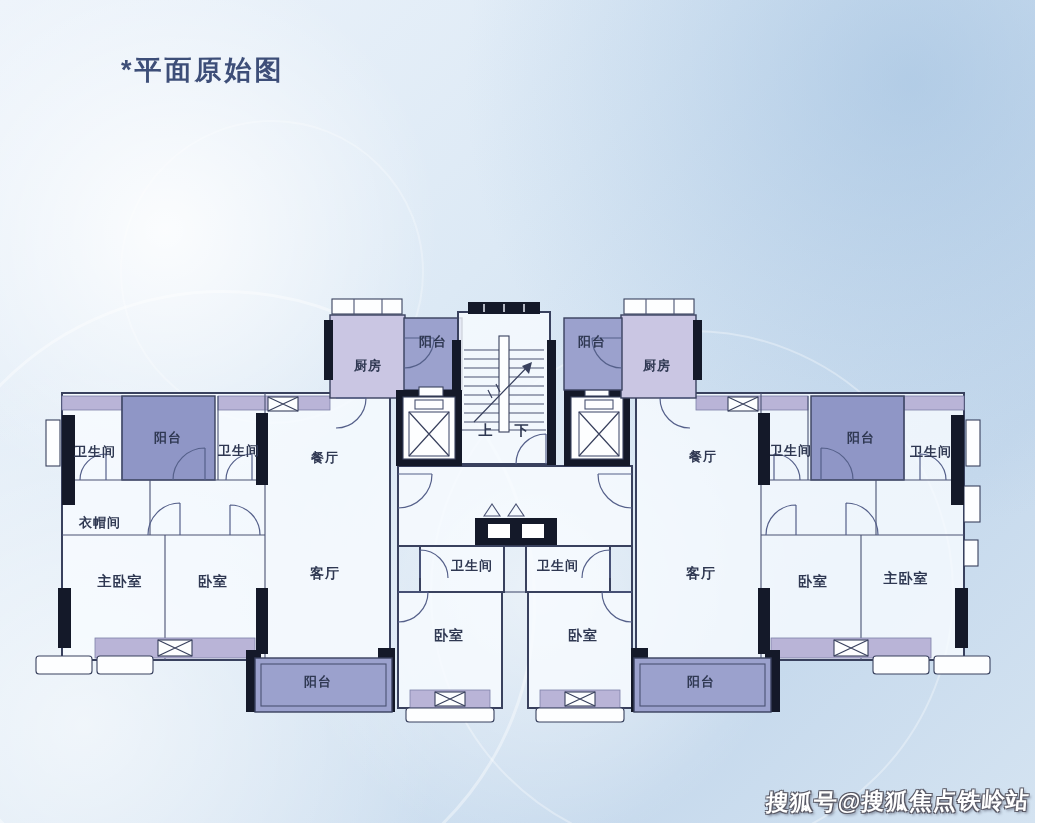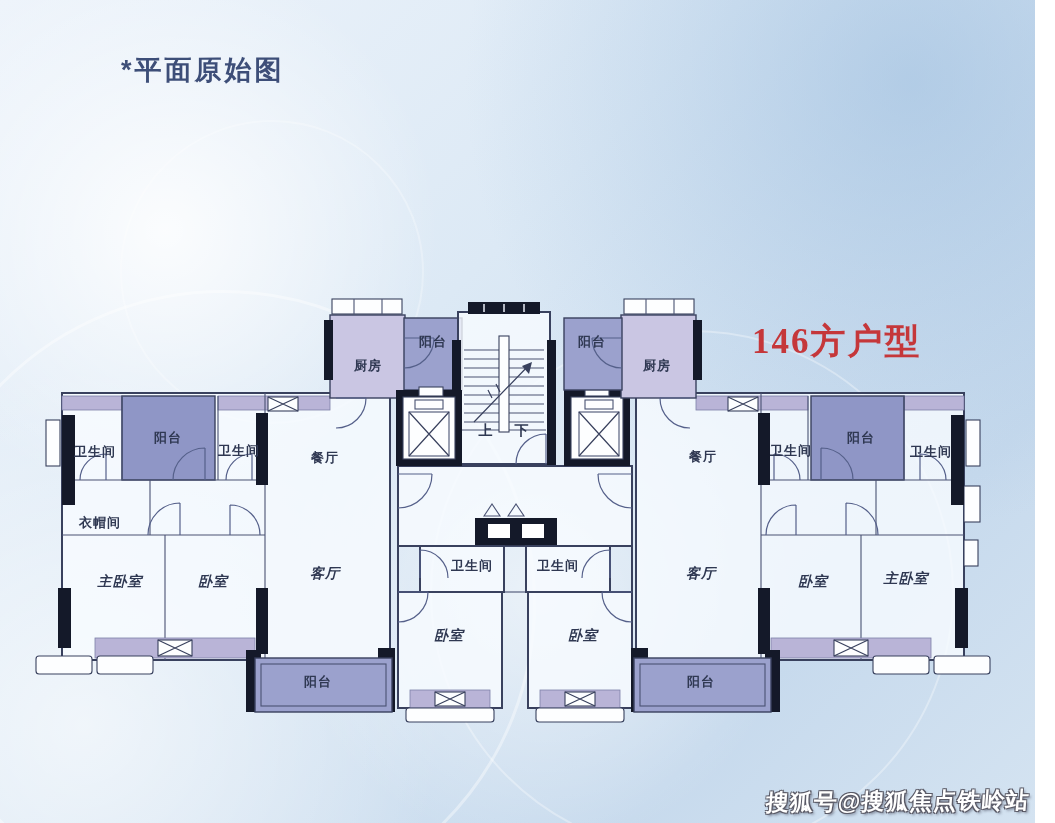--- a/index.html
+++ b/index.html
@@ -20,21 +20,21 @@
   .page-title{position:absolute;left:121px;top:52px;font-size:27px;font-weight:700;
     color:#3d4e78;letter-spacing:3px;}
   .unit-type{position:absolute;left:752px;top:318px;font-size:35px;font-weight:600;
     color:#c5373a;font-family:"Liberation Serif","DejaVu Serif",serif;letter-spacing:2px;}
   .watermark{position:absolute;right:6px;bottom:6px;font-size:23px;font-weight:700;color:#ffffff;
     letter-spacing:1px;transform:skewX(-5deg) rotate(-0.5deg);
     text-shadow:1px 1px 0 #5a5a66,-1px -1px 0 #5a5a66,1px -1px 0 #5a5a66,-1px 1px 0 #5a5a66,2px 2px 3px rgba(40,40,60,.6);}
   .plan-svg{position:absolute;left:0;top:0;}
   .room-label{position:absolute;transform:translate(-50%,-50%);font-size:13px;font-weight:600;
     color:#2f3852;letter-spacing:1px;white-space:nowrap;}
-  .room-label.big{font-size:14px;font-style:italic;}
+  .room-label.big{font-size:14px;}
   .room-label.updown{font-size:14px;font-weight:700;}
   
   .wall{fill:none;stroke:#39415e;stroke-width:2;}
   .wt{fill:none;stroke:#4a5273;stroke-width:1.1;}
   .blk{fill:#141929;stroke:none;}
   .room{fill:rgba(248,251,255,0.80);stroke:#39415e;stroke-width:2;}
   .strip{fill:#b9b4d7;stroke:#7d80a8;stroke-width:0.8;}
   .balc{fill:#8f96c6;stroke:#39415e;stroke-width:1.4;}
   .balc2{fill:#9ba1cd;stroke:#39415e;stroke-width:1.4;}
   .kit{fill:#cac6e3;stroke:#39415e;stroke-width:1.4;}
@@ -46,21 +46,20 @@
 </head>
 <body>
 
 <div class="screen">
 
   <div class="ring ring1"></div>
   <div class="ring ring2"></div>
   <div class="ring ring3"></div>
 
   <div class="page-title">*平面原始图</div>
-  <div class="unit-type">146方户型</div>
 
   <svg class="plan-svg" width="1055" height="823" viewBox="0 0 1055 823">
 
     <g>
       <rect class="room" x="62" y="393" width="328" height="267"></rect>
       <rect class="strip" x="62" y="396" width="60" height="14"></rect>
       <rect class="strip" x="218" y="396" width="112" height="14"></rect>
       <rect class="balc" x="122" y="396" width="93" height="84"></rect>
       <path class="wt" d="M122 396 V480 M218 396 V480 M265 393 V660 M62 480 H265 M150 480 V535 M62 535 H265 M165 535 V660"></path>
       <rect class="strip" x="95" y="638" width="160" height="20"></rect>

